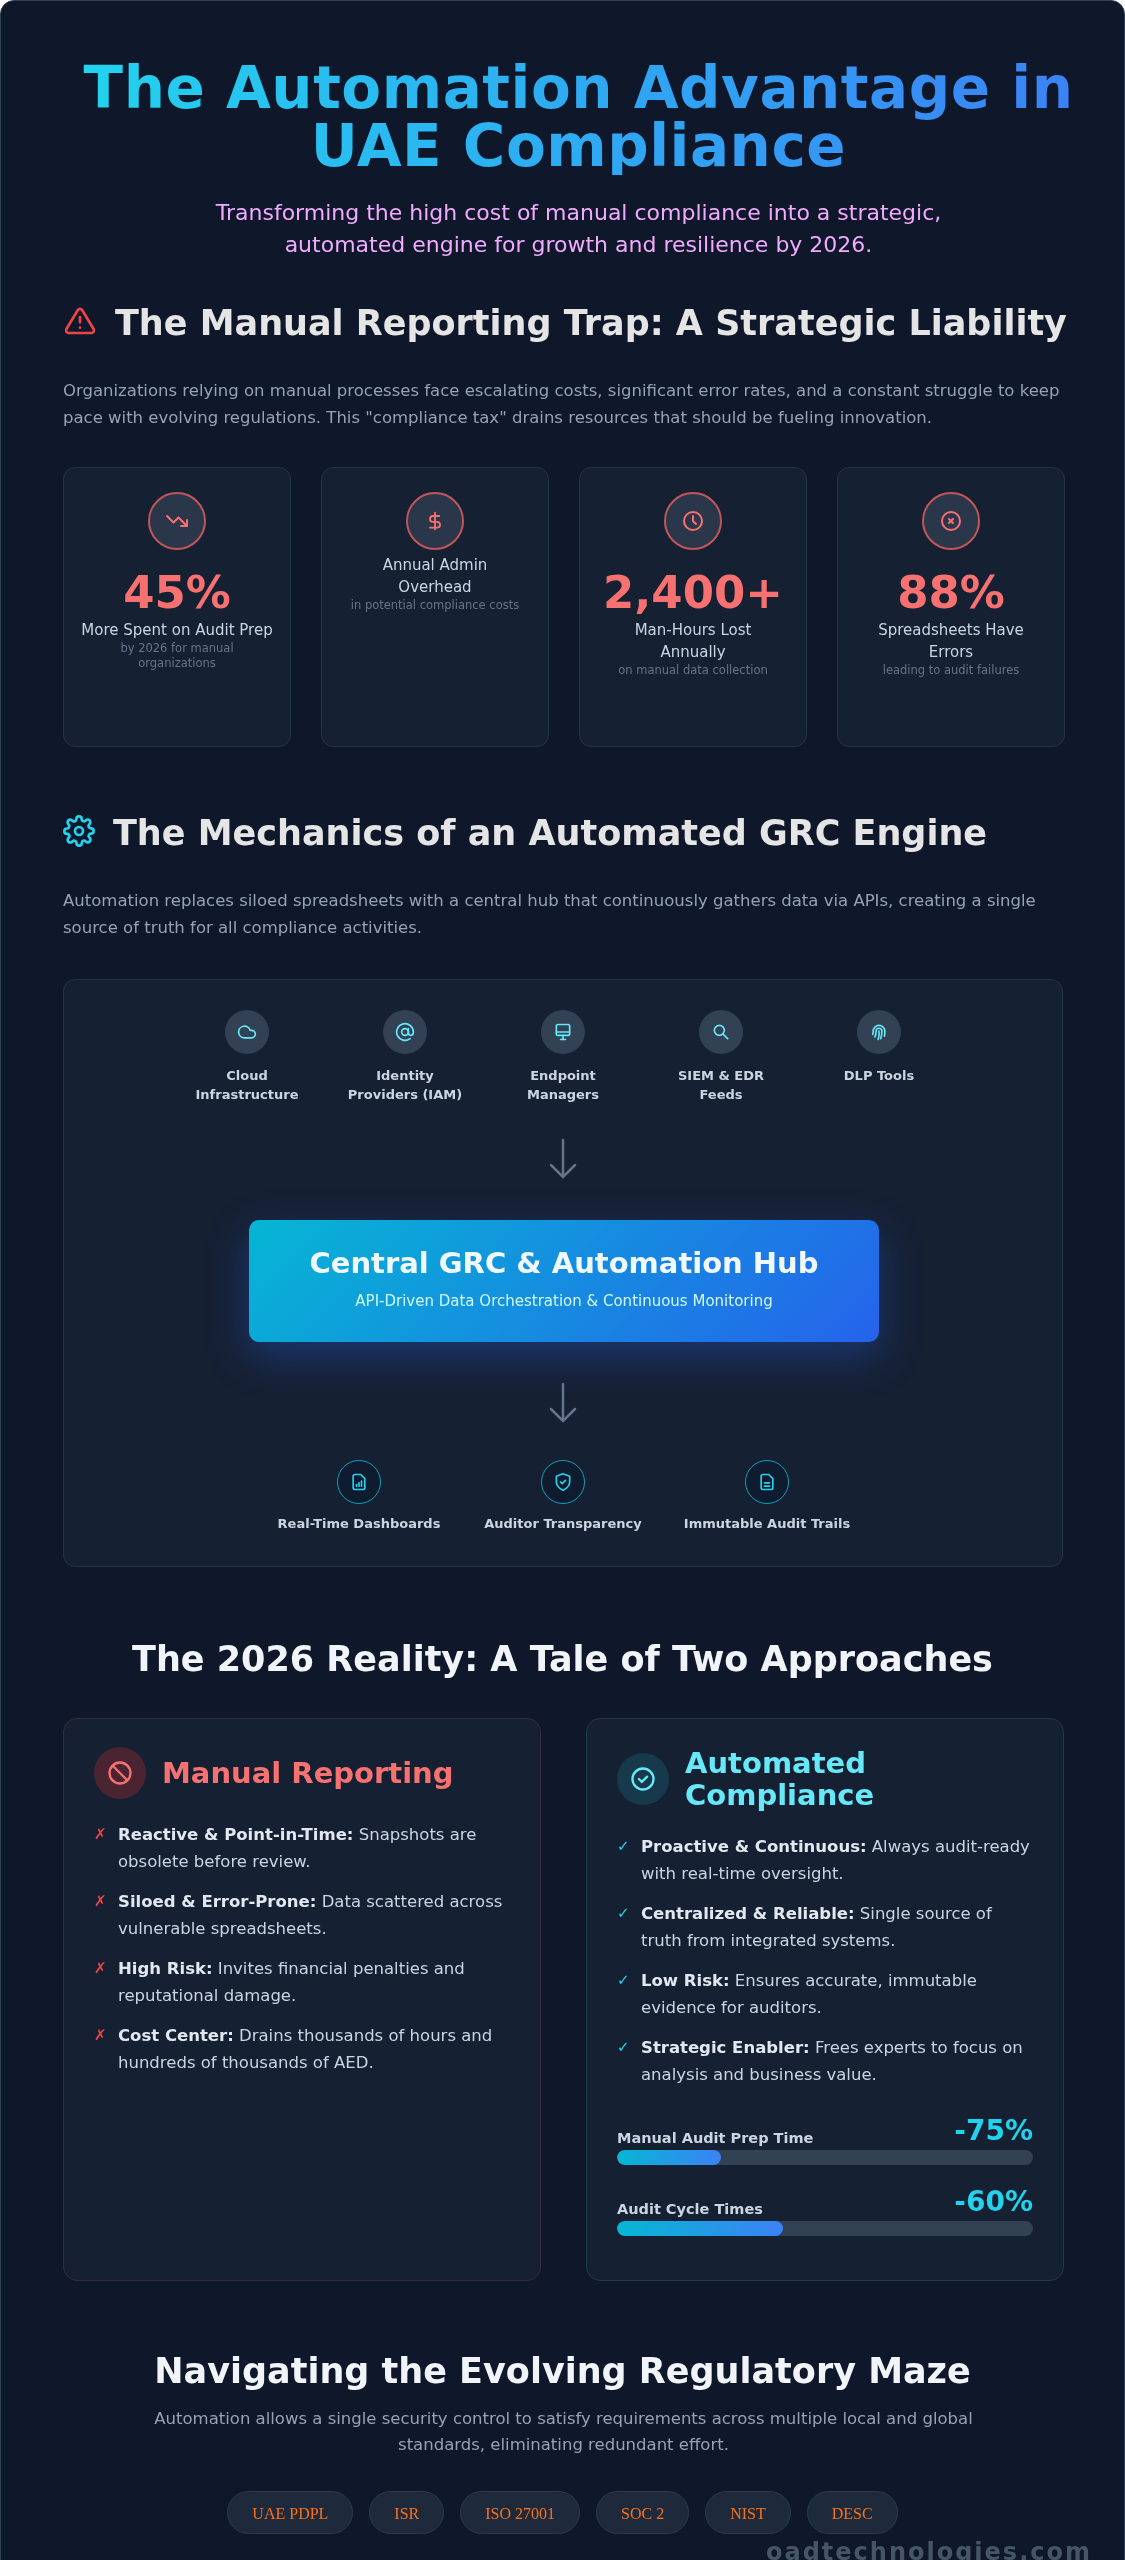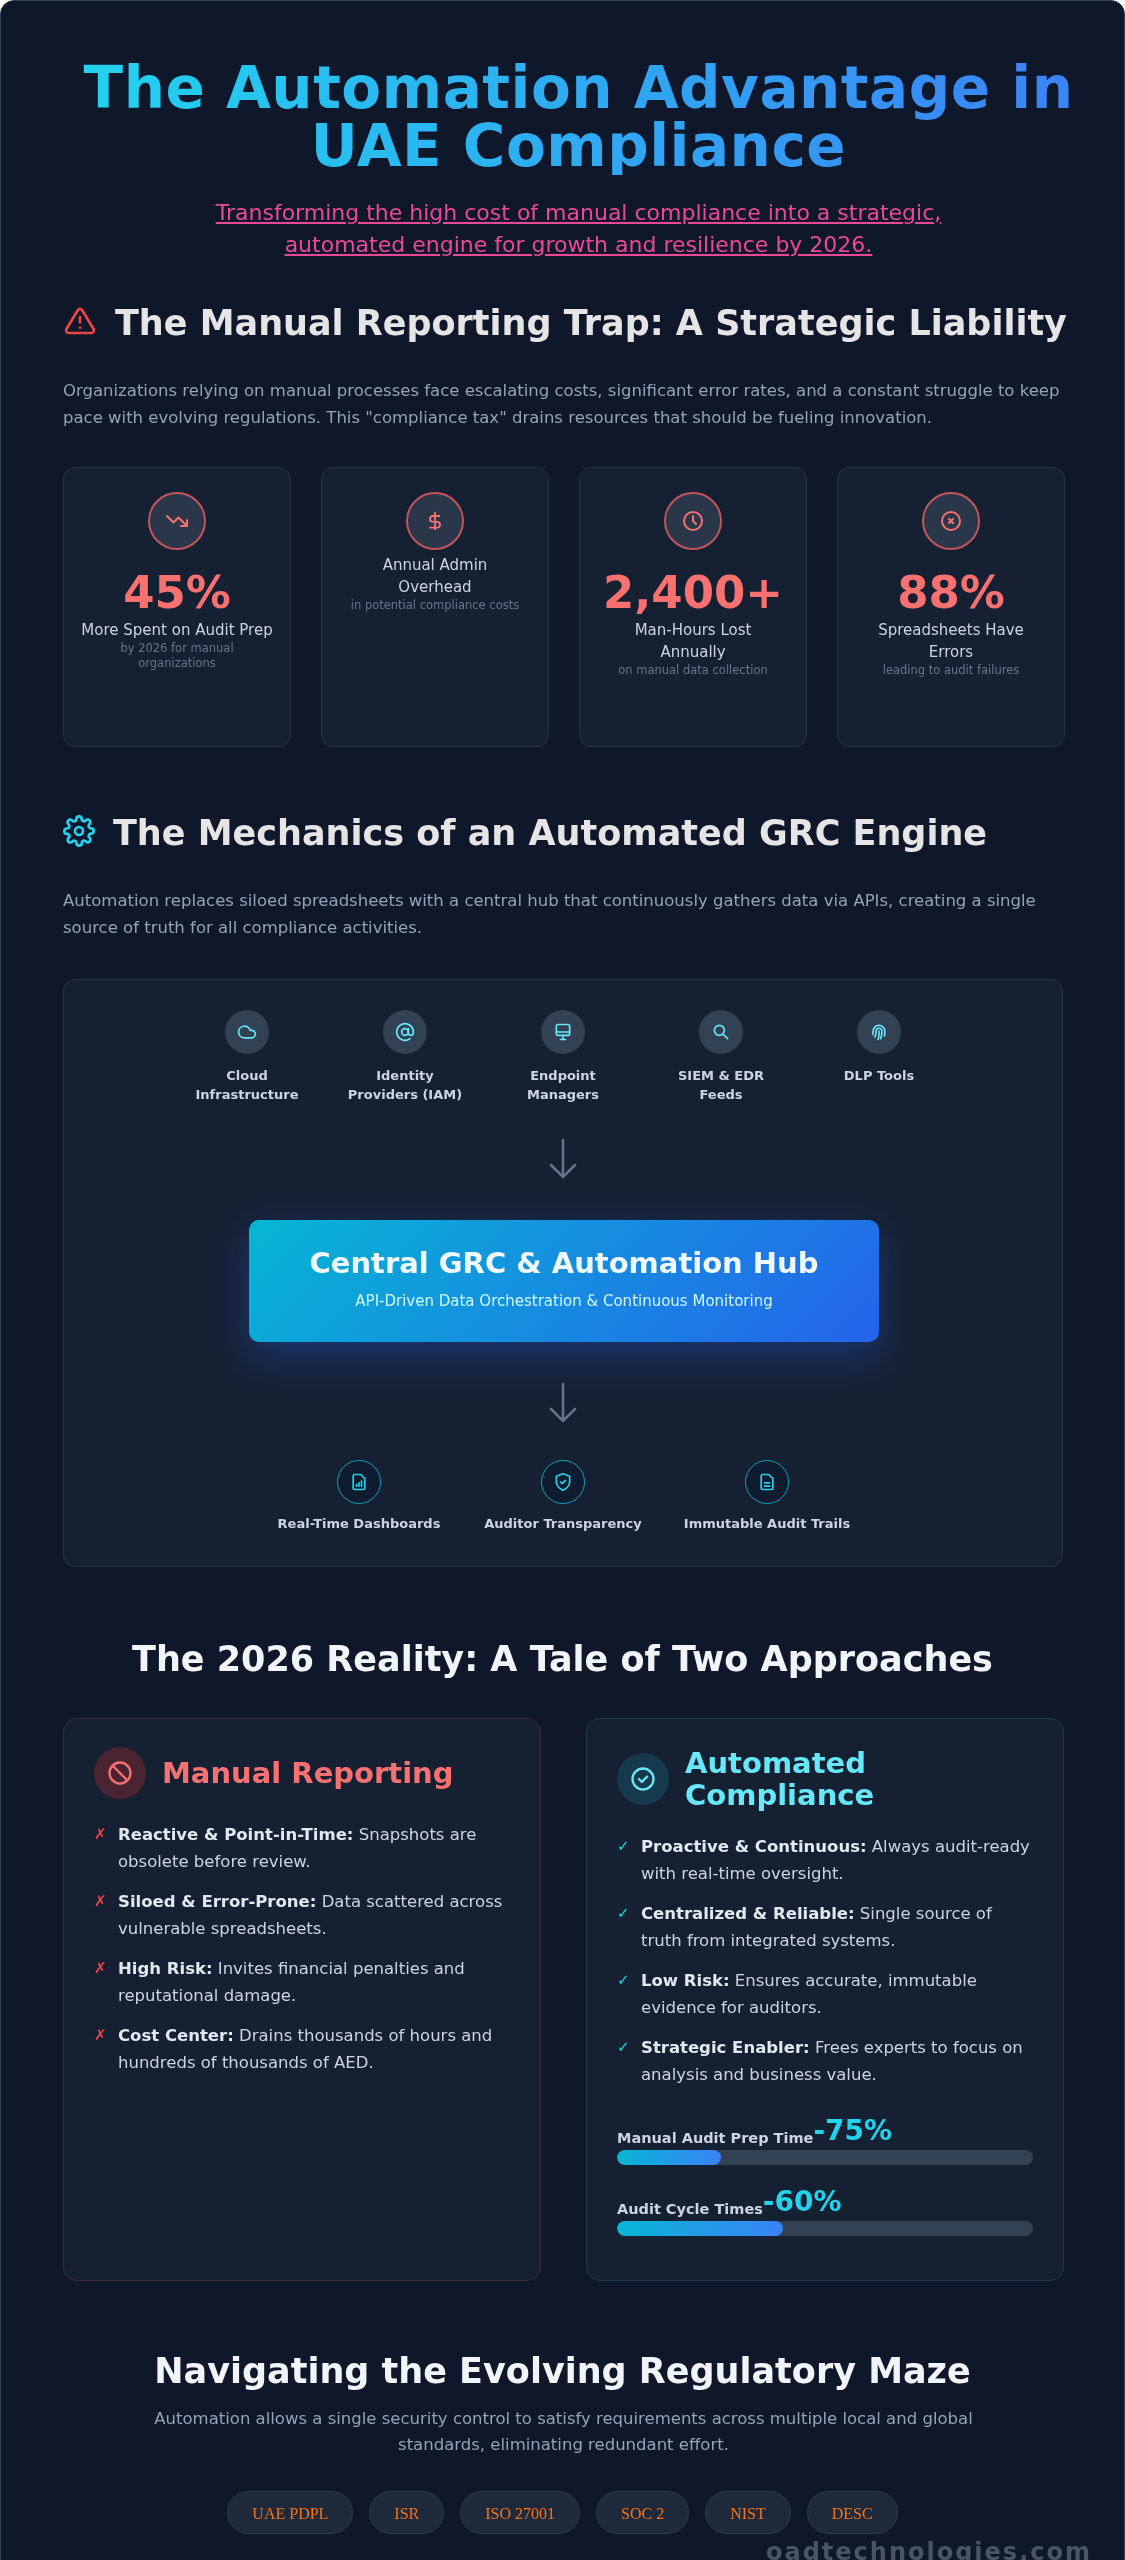--- a/index.html
+++ b/index.html
@@ -10,21 +10,21 @@
     background: #0f172a; border-radius: 14px; border: 1px solid #334155;
   }
   .container { position: relative; width: 100%; height: 100%; }
   .hero { position: absolute; top: 58px; left: 0; width: 100%; text-align: center; padding-left: 32px; }
   .hero h1 {
     font-size: 58px; line-height: 58px; font-weight: bold; letter-spacing: 0.5px;
     background: linear-gradient(90deg, #22d3ee 0%, #3b82f6 100%);
     -webkit-background-clip: text; background-clip: text; color: transparent;
     width: 1000px; margin: 0 auto;
   }
-  .hero p { margin: 22px auto 16px; width: 780px; font-size: 22px; line-height: 32px; color: #ec4899; text-decoration: underline; }
+  .hero p { margin: 22px auto 16px; width: 780px; font-size: 22px; line-height: 32px; color: #f0abfc; }
 
   .sec-head { position: absolute; left: 62px; display: flex; align-items: center; gap: 18px; }
   .sec-head h2 { font-size: 35px; font-weight: bold; color: #e5e5e5; }
   .sec-desc { position: absolute; left: 62px; width: 1000px; font-size: 16.5px; line-height: 27px; color: #94a3b8; }
 
   .stats { position: absolute; top: 466px; left: 62px; display: flex; gap: 30px; }
   .stat {
     width: 228px; height: 280px; background: #162033; border: 1px solid #263247; border-radius: 12px;
     text-align: center; padding-top: 24px;
   }
@@ -70,21 +70,21 @@
   .manual .ph .title { color: #f87171; }
   .auto .ph .title { color: #67e8f9; }
   .items { list-style: none; }
   .items li { display: flex; gap: 12px; font-size: 16.5px; line-height: 27px; color: #cbd5e1; margin-bottom: 13px; }
   .items li .mk { width: 12px; flex-shrink: 0; font-size: 15px; }
   .manual .mk { color: #ef4444; }
   .auto .mk { color: #22d3ee; }
   .items li b { color: #e2e8f0; }
   .bars { margin-top: 28px; }
   .bar-row { margin-bottom: 22px; }
-  .bar-top { display: flex; justify-content: flex-start; align-items: flex-end; }
+  .bar-top { display: flex; justify-content: space-between; align-items: flex-end; }
   .bar-top .bl { font-size: 14.5px; font-weight: bold; color: #cbd5e1; }
   .bar-top .bv { font-size: 28px; font-weight: bold; color: #22d3ee; line-height: 30px; }
   .track { height: 15px; border-radius: 8px; background: #334155; margin-top: 4px; overflow: hidden; }
   .fill { height: 100%; border-radius: 8px; background: linear-gradient(90deg, #06b6d4, #3b82f6); }
 
   .maze-title { position: absolute; top: 2350px; left: 0; width: 100%; text-align: center; font-size: 35px; font-weight: bold; color: #f1f5f9; }
   .maze-desc { position: absolute; top: 2405px; left: 120px; width: 885px; text-align: center; font-size: 16.5px; line-height: 26px; color: #94a3b8; }
   .chips { position: absolute; top: 2490px; left: 0; width: 100%; display: flex; justify-content: center; gap: 16px; }
   .chip { padding: 0 24px; height: 43px; line-height: 43px; border-radius: 22px; background: #1e293b; border: 1px solid #2b3a50; color: #f97316; font-size: 16px; font-family: Liberation Serif, serif; }
   .footer { position: absolute; top: 2537px; right: 32px; font-size: 24px; font-weight: bold; letter-spacing: 2px; color: #475569; }

